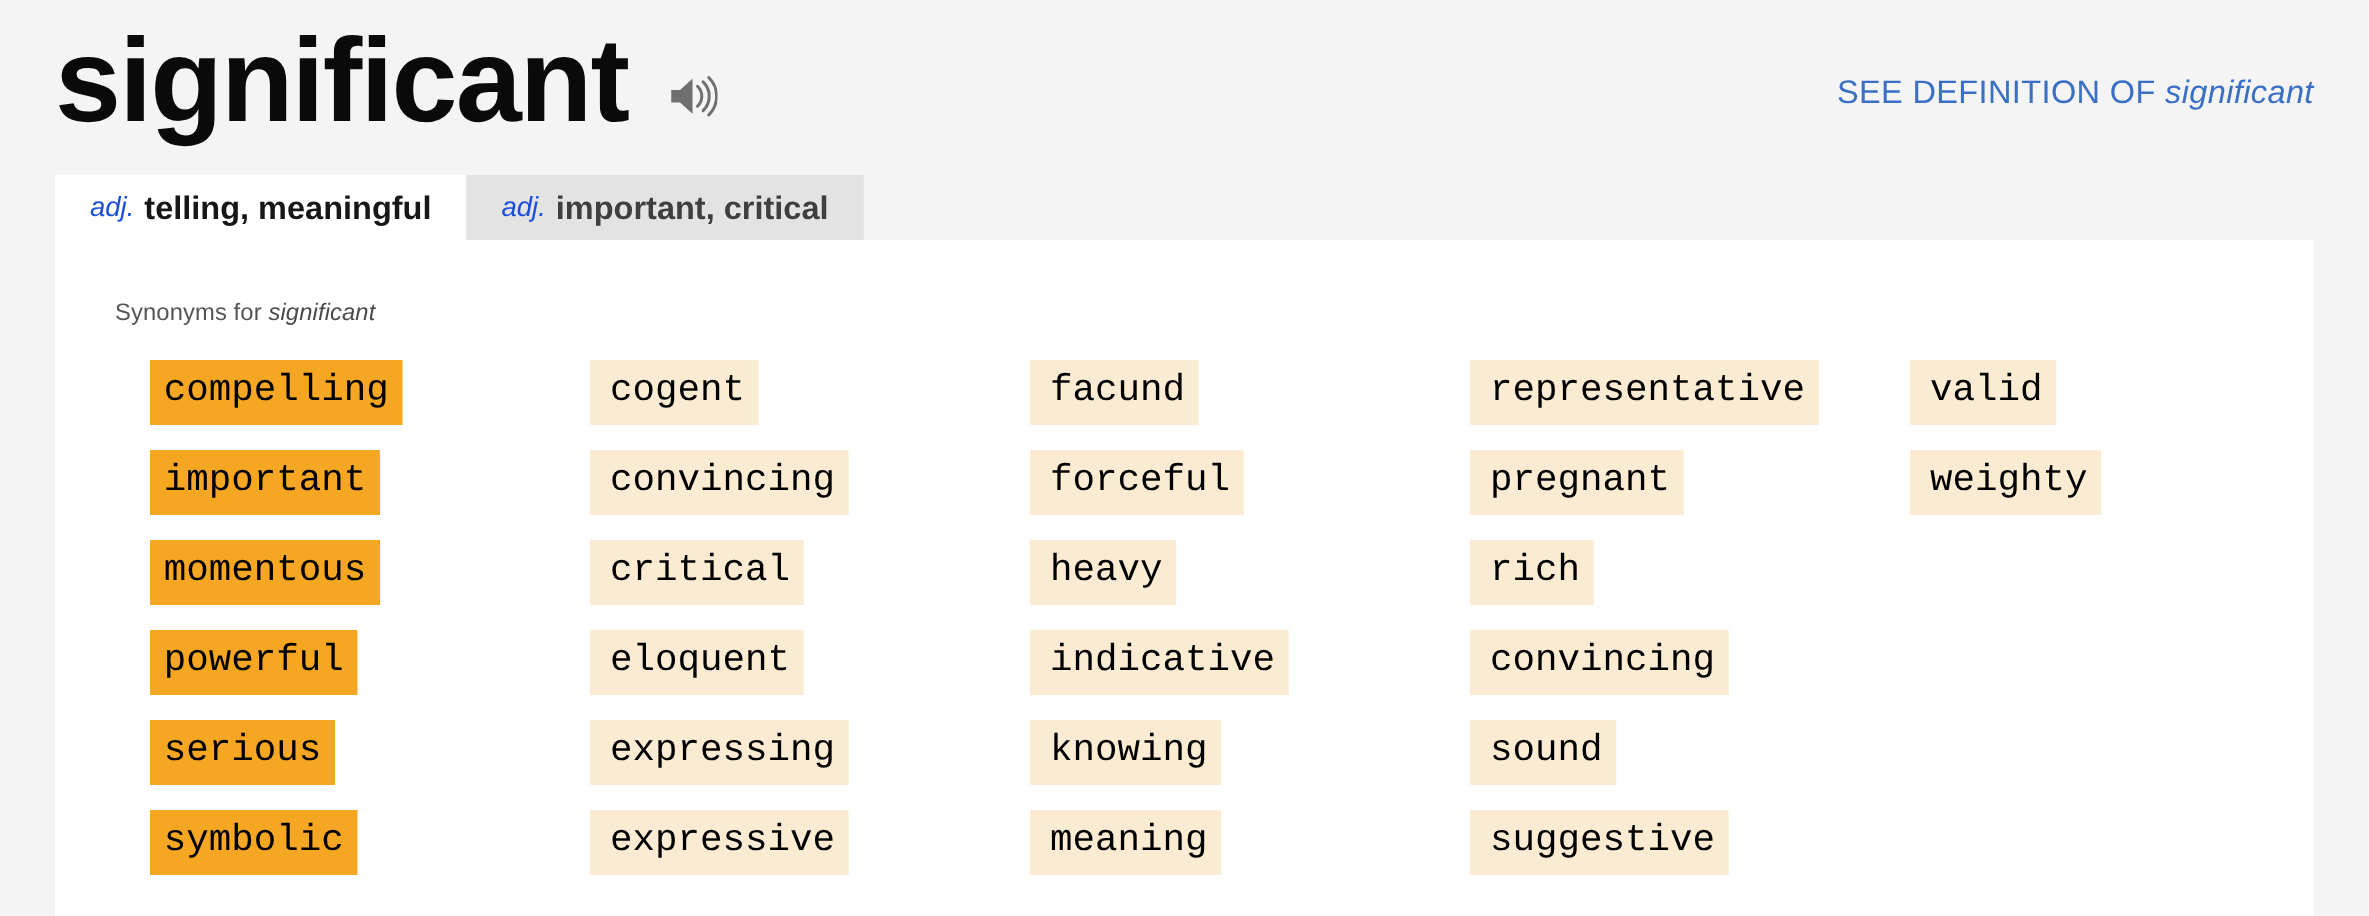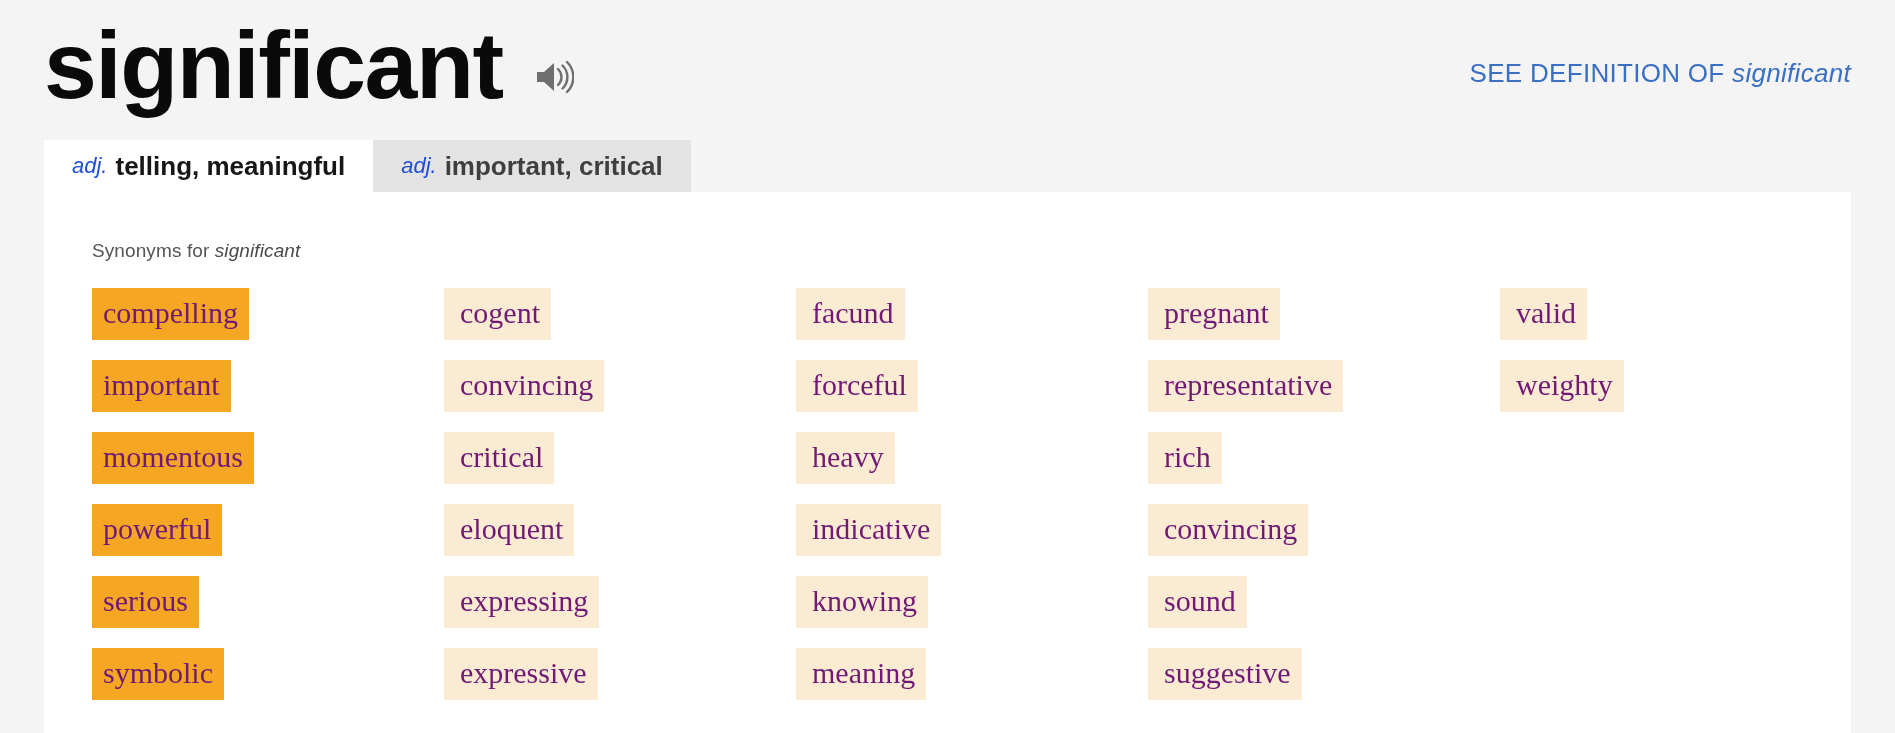--- a/index.html
+++ b/index.html
@@ -143,25 +143,26 @@
     flex-direction: column;
     gap: 20px;
   }
 
   .chip {
     display: inline-block;
     align-self: flex-start;
     font-size: 30px;
     line-height: 1;
     padding: 10px 11px 12px 11px;
-    color: #701a75;
+    color: #000000;
     cursor: pointer;
     white-space: nowrap;
     text-decoration: none;
-    font-family: Liberation Serif, serif;
+    font-family: Liberation Mono, monospace;
+    margin-left: 28px;
   }
   .chip.strong { background: #f5a623; }
   .chip.light  { background: #fbebd3; padding-left: 16px; }
 </style>
 </head>
 <body>
 
 <div class="page">
 
   <div class="header">
@@ -222,22 +223,22 @@
         </div>
       <div class="chip-col">
           <a class="chip light" href="#">facund</a>
           <a class="chip light" href="#">forceful</a>
           <a class="chip light" href="#">heavy</a>
           <a class="chip light" href="#">indicative</a>
           <a class="chip light" href="#">knowing</a>
           <a class="chip light" href="#">meaning</a>
         </div>
       <div class="chip-col">
+          <a class="chip light" href="#">representative</a>
           <a class="chip light" href="#">pregnant</a>
-          <a class="chip light" href="#">representative</a>
           <a class="chip light" href="#">rich</a>
           <a class="chip light" href="#">convincing</a>
           <a class="chip light" href="#">sound</a>
           <a class="chip light" href="#">suggestive</a>
         </div>
       <div class="chip-col">
           <a class="chip light" href="#">valid</a>
           <a class="chip light" href="#">weighty</a>
         </div>
     </div>

